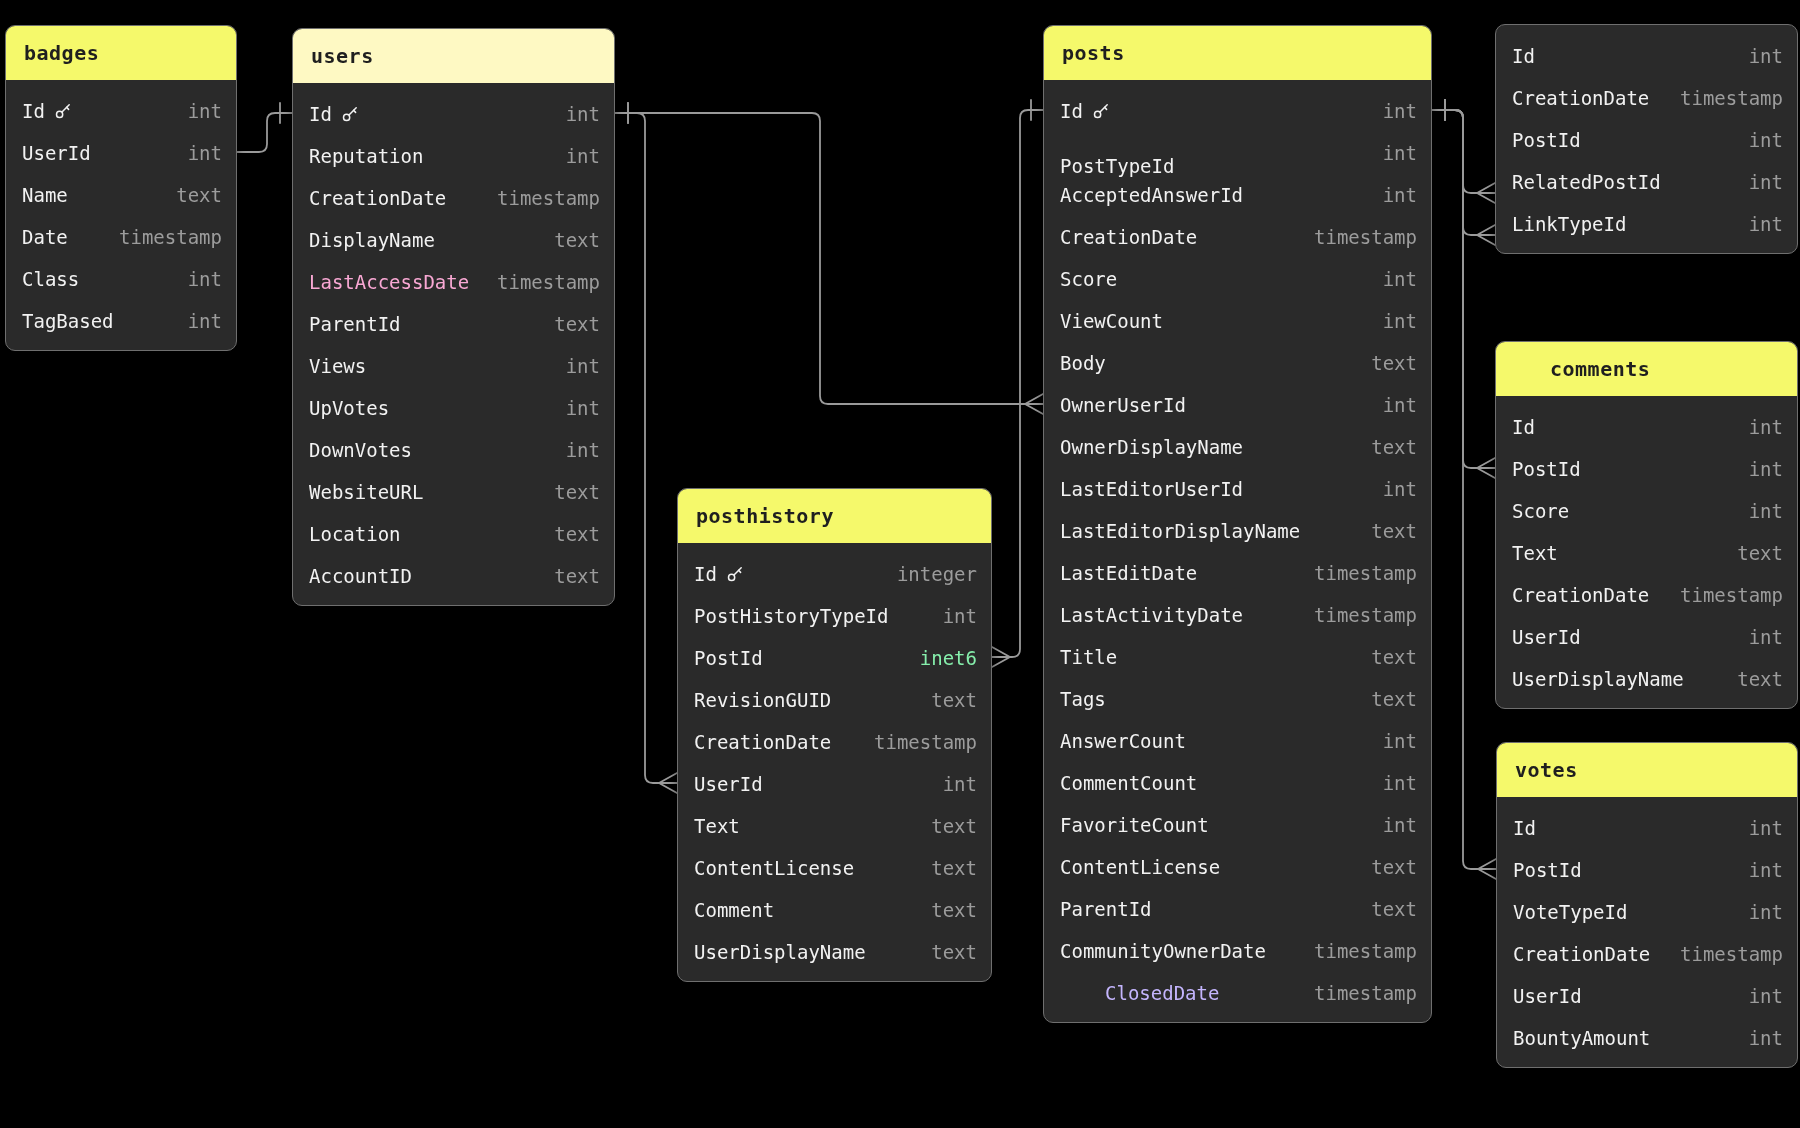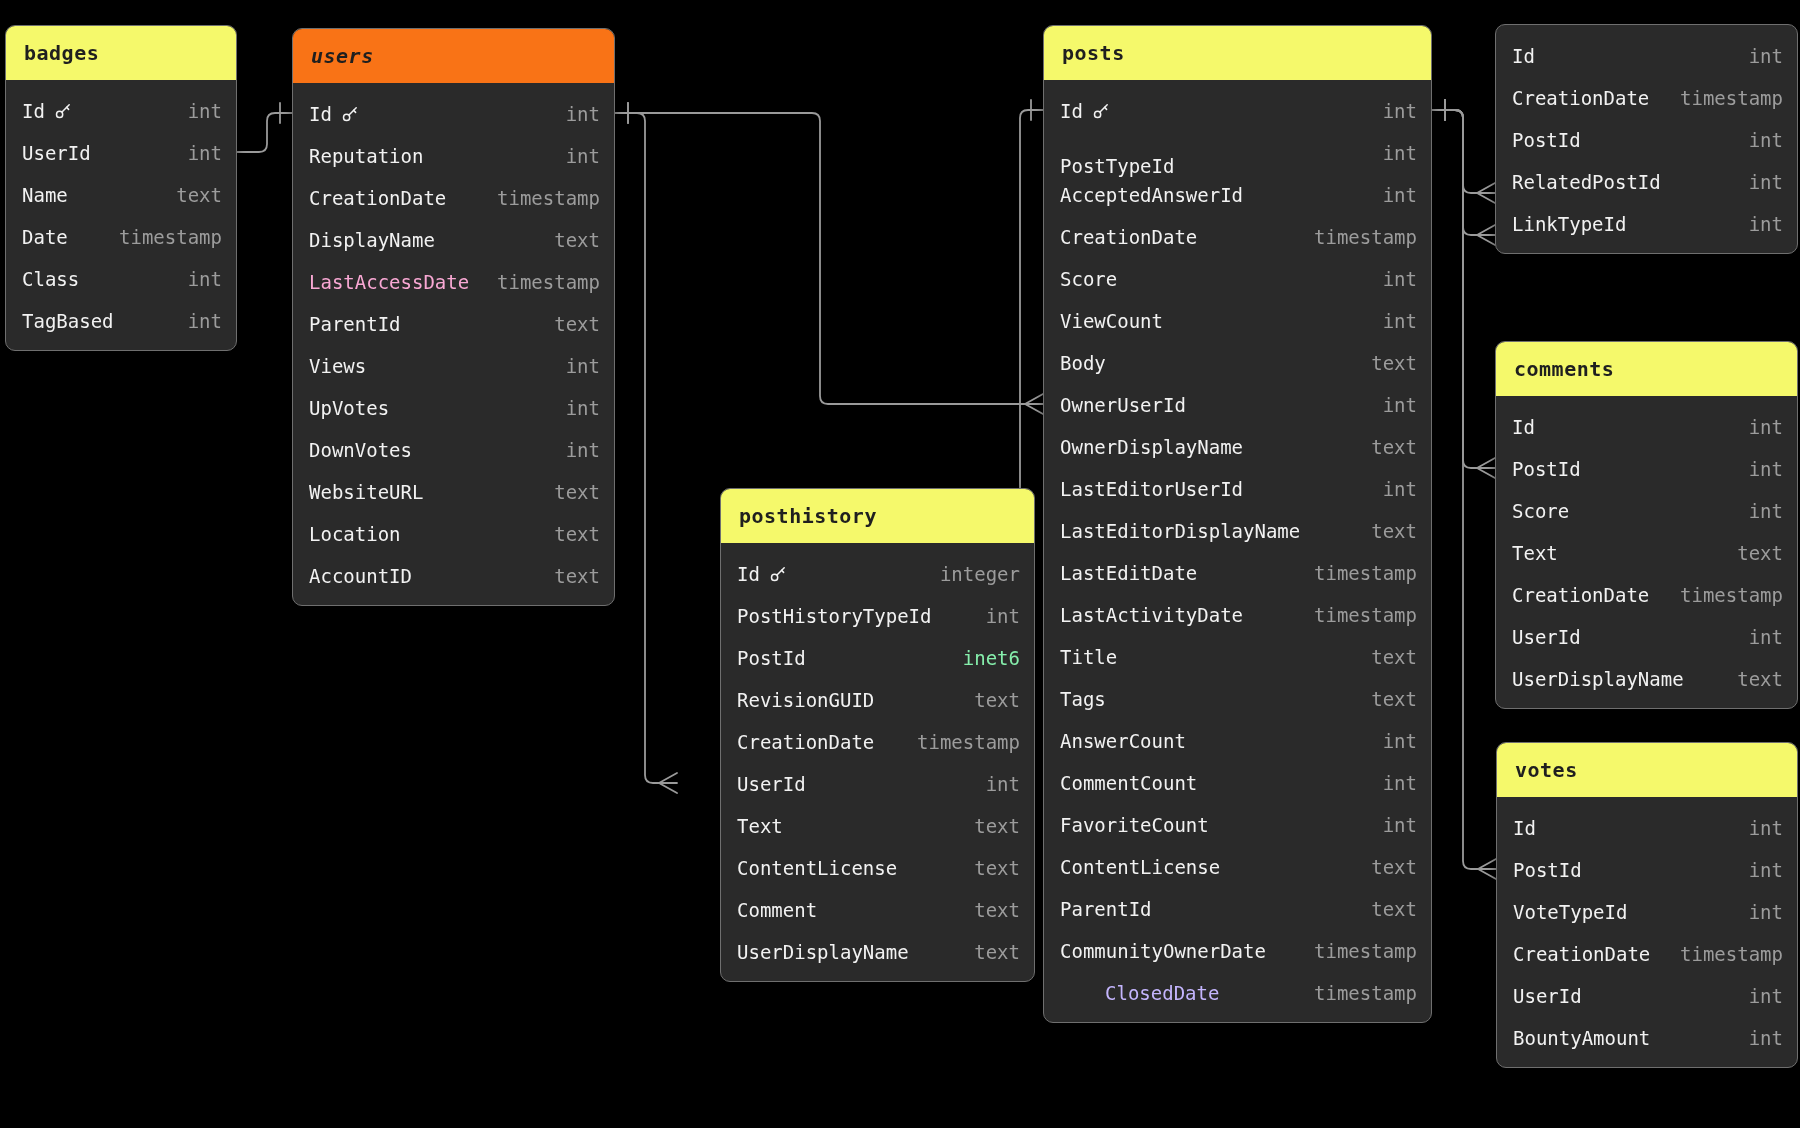--- a/index.html
+++ b/index.html
@@ -156,21 +156,21 @@
         </div>
         <div class="field-row">
           <span class="field-name" style="color: rgb(242, 242, 242);">
             <span>TagBased</span>
           </span>
           <span class="field-type" style="color: rgb(156, 156, 156);">int</span>
         </div>
       </div>
     </div>
     <div class="table-card" style="left: 292px; top: 28px; width: 323px;">
-      <div class="table-header" style="background: #f97316; font-style: italic;">
+      <div class="table-header" style="background: #fef9c3;">
         <span class="table-title" style="color: rgb(31, 31, 31);">users</span>
       </div>
       <div class="table-body">
         <div class="field-row">
           <span class="field-name" style="color: rgb(242, 242, 242);">
             <span>Id</span>
             <span class="key-icon">
               <svg width="18" height="18" viewBox="0 0 18 18" fill="none" stroke="#f2f2f2" stroke-width="1.5" stroke-linecap="round">
                 <circle cx="5.6" cy="12.4" r="3.1"></circle>
                 <path d="M8 10 L15.2 2.8"></path>
@@ -241,21 +241,21 @@
           <span class="field-type" style="color: rgb(156, 156, 156);">text</span>
         </div>
         <div class="field-row">
           <span class="field-name" style="color: rgb(242, 242, 242);">
             <span>AccountID</span>
           </span>
           <span class="field-type" style="color: rgb(156, 156, 156);">text</span>
         </div>
       </div>
     </div>
-    <div class="table-card" style="left: 677px; top: 488px; width: 315px; margin-left: 43px;">
+    <div class="table-card" style="left: 677px; top: 488px; width: 315px;">
       <div class="table-header" style="background: rgb(245, 249, 107);">
         <span class="table-title" style="color: rgb(31, 31, 31);">posthistory</span>
       </div>
       <div class="table-body">
         <div class="field-row">
           <span class="field-name" style="color: rgb(242, 242, 242);">
             <span>Id</span>
             <span class="key-icon">
               <svg width="18" height="18" viewBox="0 0 18 18" fill="none" stroke="#f2f2f2" stroke-width="1.5" stroke-linecap="round">
                 <circle cx="5.6" cy="12.4" r="3.1"></circle>
@@ -497,21 +497,21 @@
         <div class="field-row">
           <span class="field-name" style="color: rgb(242, 242, 242);">
             <span>LinkTypeId</span>
           </span>
           <span class="field-type" style="color: rgb(156, 156, 156);">int</span>
         </div>
       </div>
     </div>
     <div class="table-card" style="left: 1495px; top: 341px; width: 303px;">
       <div class="table-header" style="background: rgb(245, 249, 107);">
-        <span class="table-title" style="color: rgb(31, 31, 31);">comments</span>
+        <span class="table-title" style="color: rgb(31, 31, 31); margin-left: 36px;">comments</span>
       </div>
       <div class="table-body">
         <div class="field-row">
           <span class="field-name" style="color: rgb(242, 242, 242);">
             <span>Id</span>
           </span>
           <span class="field-type" style="color: rgb(156, 156, 156);">int</span>
         </div>
         <div class="field-row">
           <span class="field-name" style="color: rgb(242, 242, 242);">

